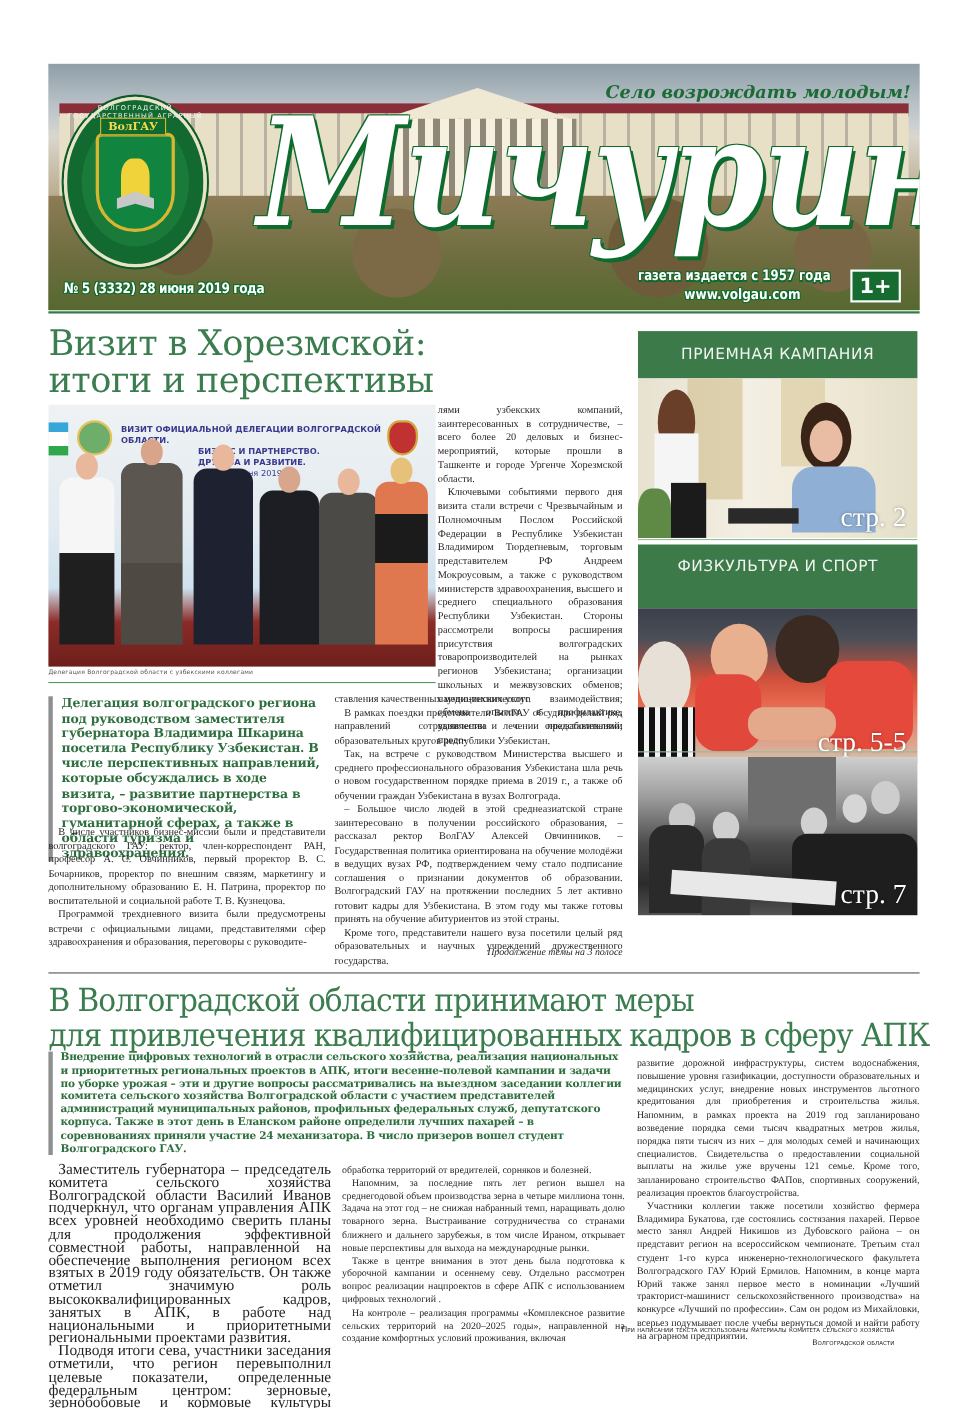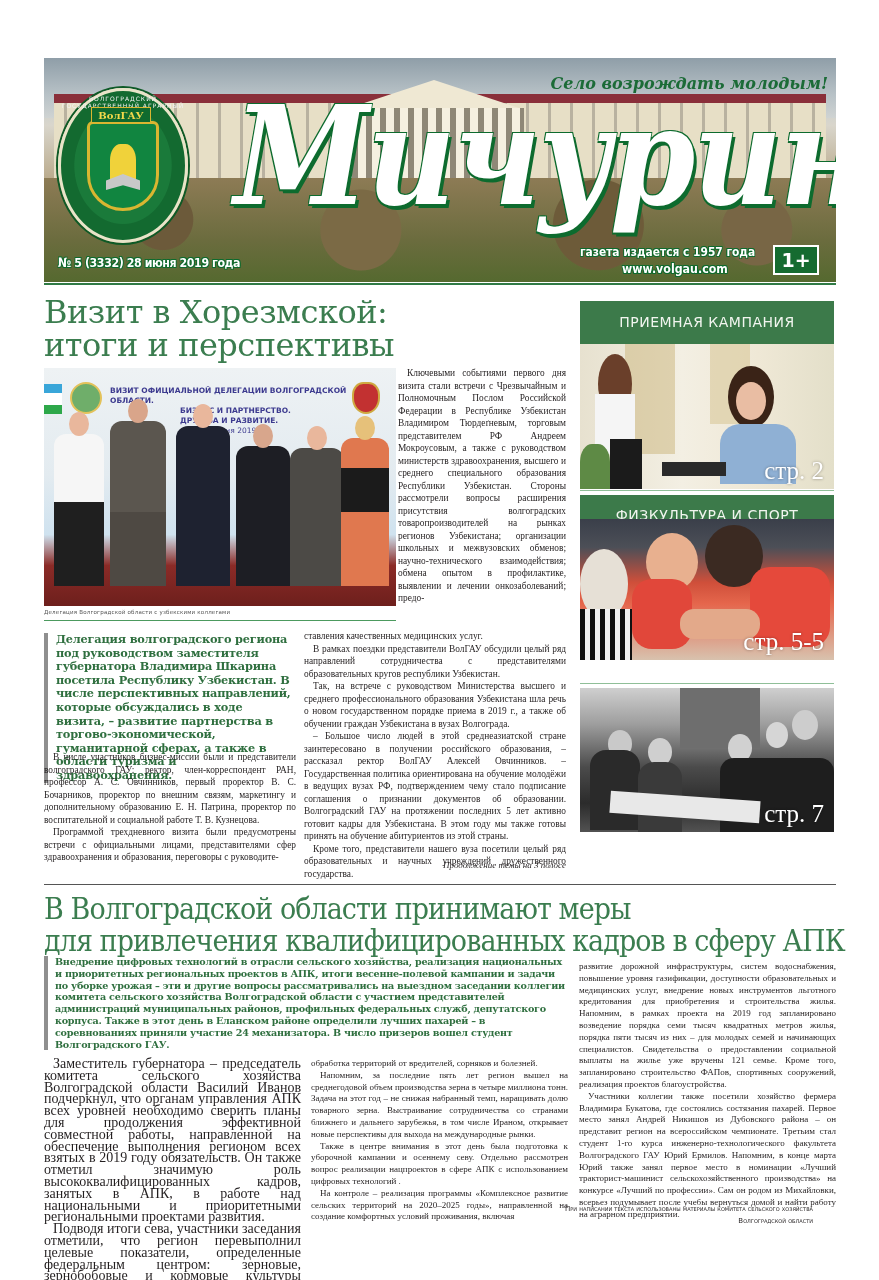--- a/index.html
+++ b/index.html
@@ -79,21 +79,21 @@
 
   
   .teaser { position: absolute; left: 580px; width: 254px; }
   .teaser-head { background: #3c7a4a; color: #f1f5ef; font: 14px "DejaVu Sans", sans-serif; text-align: center; letter-spacing: 0.5px; }
   .teaser-img { position: relative; overflow: hidden; }
   .teaser-page { position: absolute; right: 10px; bottom: 4px; color: #ffffff; font: 25px "Liberation Serif", serif; text-shadow: 0 0 3px rgba(0,0,0,0.4); }
   .t1 { top: 301px; }
   .t1 .teaser-head { height: 43px; line-height: 43px; }
   .t1 .teaser-img { height: 145px; background: linear-gradient(90deg, #e7e1cf 0%, #f3efe3 40%, #efe8d6 70%, #e3dfc9 100%); }
   .t2 { top: 495px; }
-  .t2 .teaser-head { height: 24px; line-height: 41px; text-align: center; }
+  .t2 .teaser-head { height: 58px; line-height: 41px; text-align: center; }
   .t2 .teaser-img { height: 141px; background: linear-gradient(180deg, #3a3f4a 0%, #4c4f57 20%, #cf4f3a 45%, #e5664c 60%, #d8c2ae 100%); }
   .t3 { top: 688px; }
   .t3 .teaser-head { height: 42px; padding-top: 4px; line-height: 16px; font-size: 14px; }
   .t3 .teaser-img { height: 144px; background: linear-gradient(180deg, #cfcfcf 0%, #9e9e9e 25%, #4b4b4b 55%, #2b2b2b 80%, #525252 100%); filter: grayscale(1); }
   .t-rule { position: absolute; left: 580px; width: 254px; height: 1px; background: #8fbf98; }
 
   
   .blob { position: absolute; border-radius: 50%; }
   .rect { position: absolute; }
 
@@ -176,20 +176,21 @@
 <div class="lead">
   <p>Делегация волгоградского региона под руководством заместителя губернатора Владимира Шкарина посетила Республику Узбекистан. В числе перспективных направлений, которые обсуждались в ходе визита, – развитие партнерства в торгово-экономической, гуманитарной сферах, а также в области туризма и здравоохранения.</p>
 </div>
 
 <div class="col col1">
   <p>В числе участников бизнес-миссии были и представители волгоградского ГАУ: ректор, член-корреспондент РАН, профессор А. С. Овчинников, первый проректор В. С. Бочарников,  проректор по внешним связям, маркетингу и дополнительному образованию Е. Н. Патрина, проректор по воспитательной и социальной работе Т. В. Кузнецова.</p>
   <p>Программой трехдневного визита были предусмотрены встречи с официальными лицами, представителями сфер здравоохранения и образования, переговоры с руководите-</p>
 </div>
 
 <div class="col col2">
+  <p class="noindent">лями узбекских компаний, заинтересованных в сотрудничестве, – всего более 20 деловых и бизнес-мероприятий, которые прошли в Ташкенте и городе Ургенче Хорезмской области.</p>
   <p>Ключевыми событиями первого дня визита стали встречи с Чрезвычайным и Полномочным Послом Российской Федерации в Республике Узбекистан Владимиром Тюрдеґневым, торговым представителем РФ Андреем Мокроусовым, а также с руководством министерств здравоохранения, высшего и среднего специального образования Республики Узбекистан. Стороны рассмотрели вопросы расширения присутствия волгоградских товаропроизводителей на рынках регионов Узбекистана; организации школьных и межвузовских обменов; научно-технического взаимодействия; обмена опытом в профилактике, выявлении и лечении онкозаболеваний; предо-</p>
 </div>
 
 <div class="col col2b">
   <p class="noindent">ставления качественных медицинских услуг.</p>
   <p>В рамках поездки представители ВолГАУ обсудили целый ряд направлений  сотрудничества с представителями образовательных кругов республики Узбекистан.</p>
   <p>Так, на встрече с руководством Министерства высшего и среднего профессионального образования Узбекистана шла речь о новом государственном порядке приема в 2019 г., а также об обучении граждан Узбекистана в вузах Волгограда.</p>
   <p>– Большое число людей в этой среднеазиатской стране заинтересовано в получении российского образования, – рассказал ректор ВолГАУ Алексей Овчинников. – Государственная политика ориентирована на обучение молодёжи в ведущих вузах РФ, подтверждением чему стало подписание соглашения о признании документов об образовании. Волгоградский ГАУ на протяжении последних 5 лет активно готовит кадры для Узбекистана. В этом году мы также готовы принять на обучение абитуриентов из этой страны.</p>
   <p>Кроме того, представители нашего вуза посетили целый ряд образовательных и научных учреждений дружественного государства.</p>
 </div>

